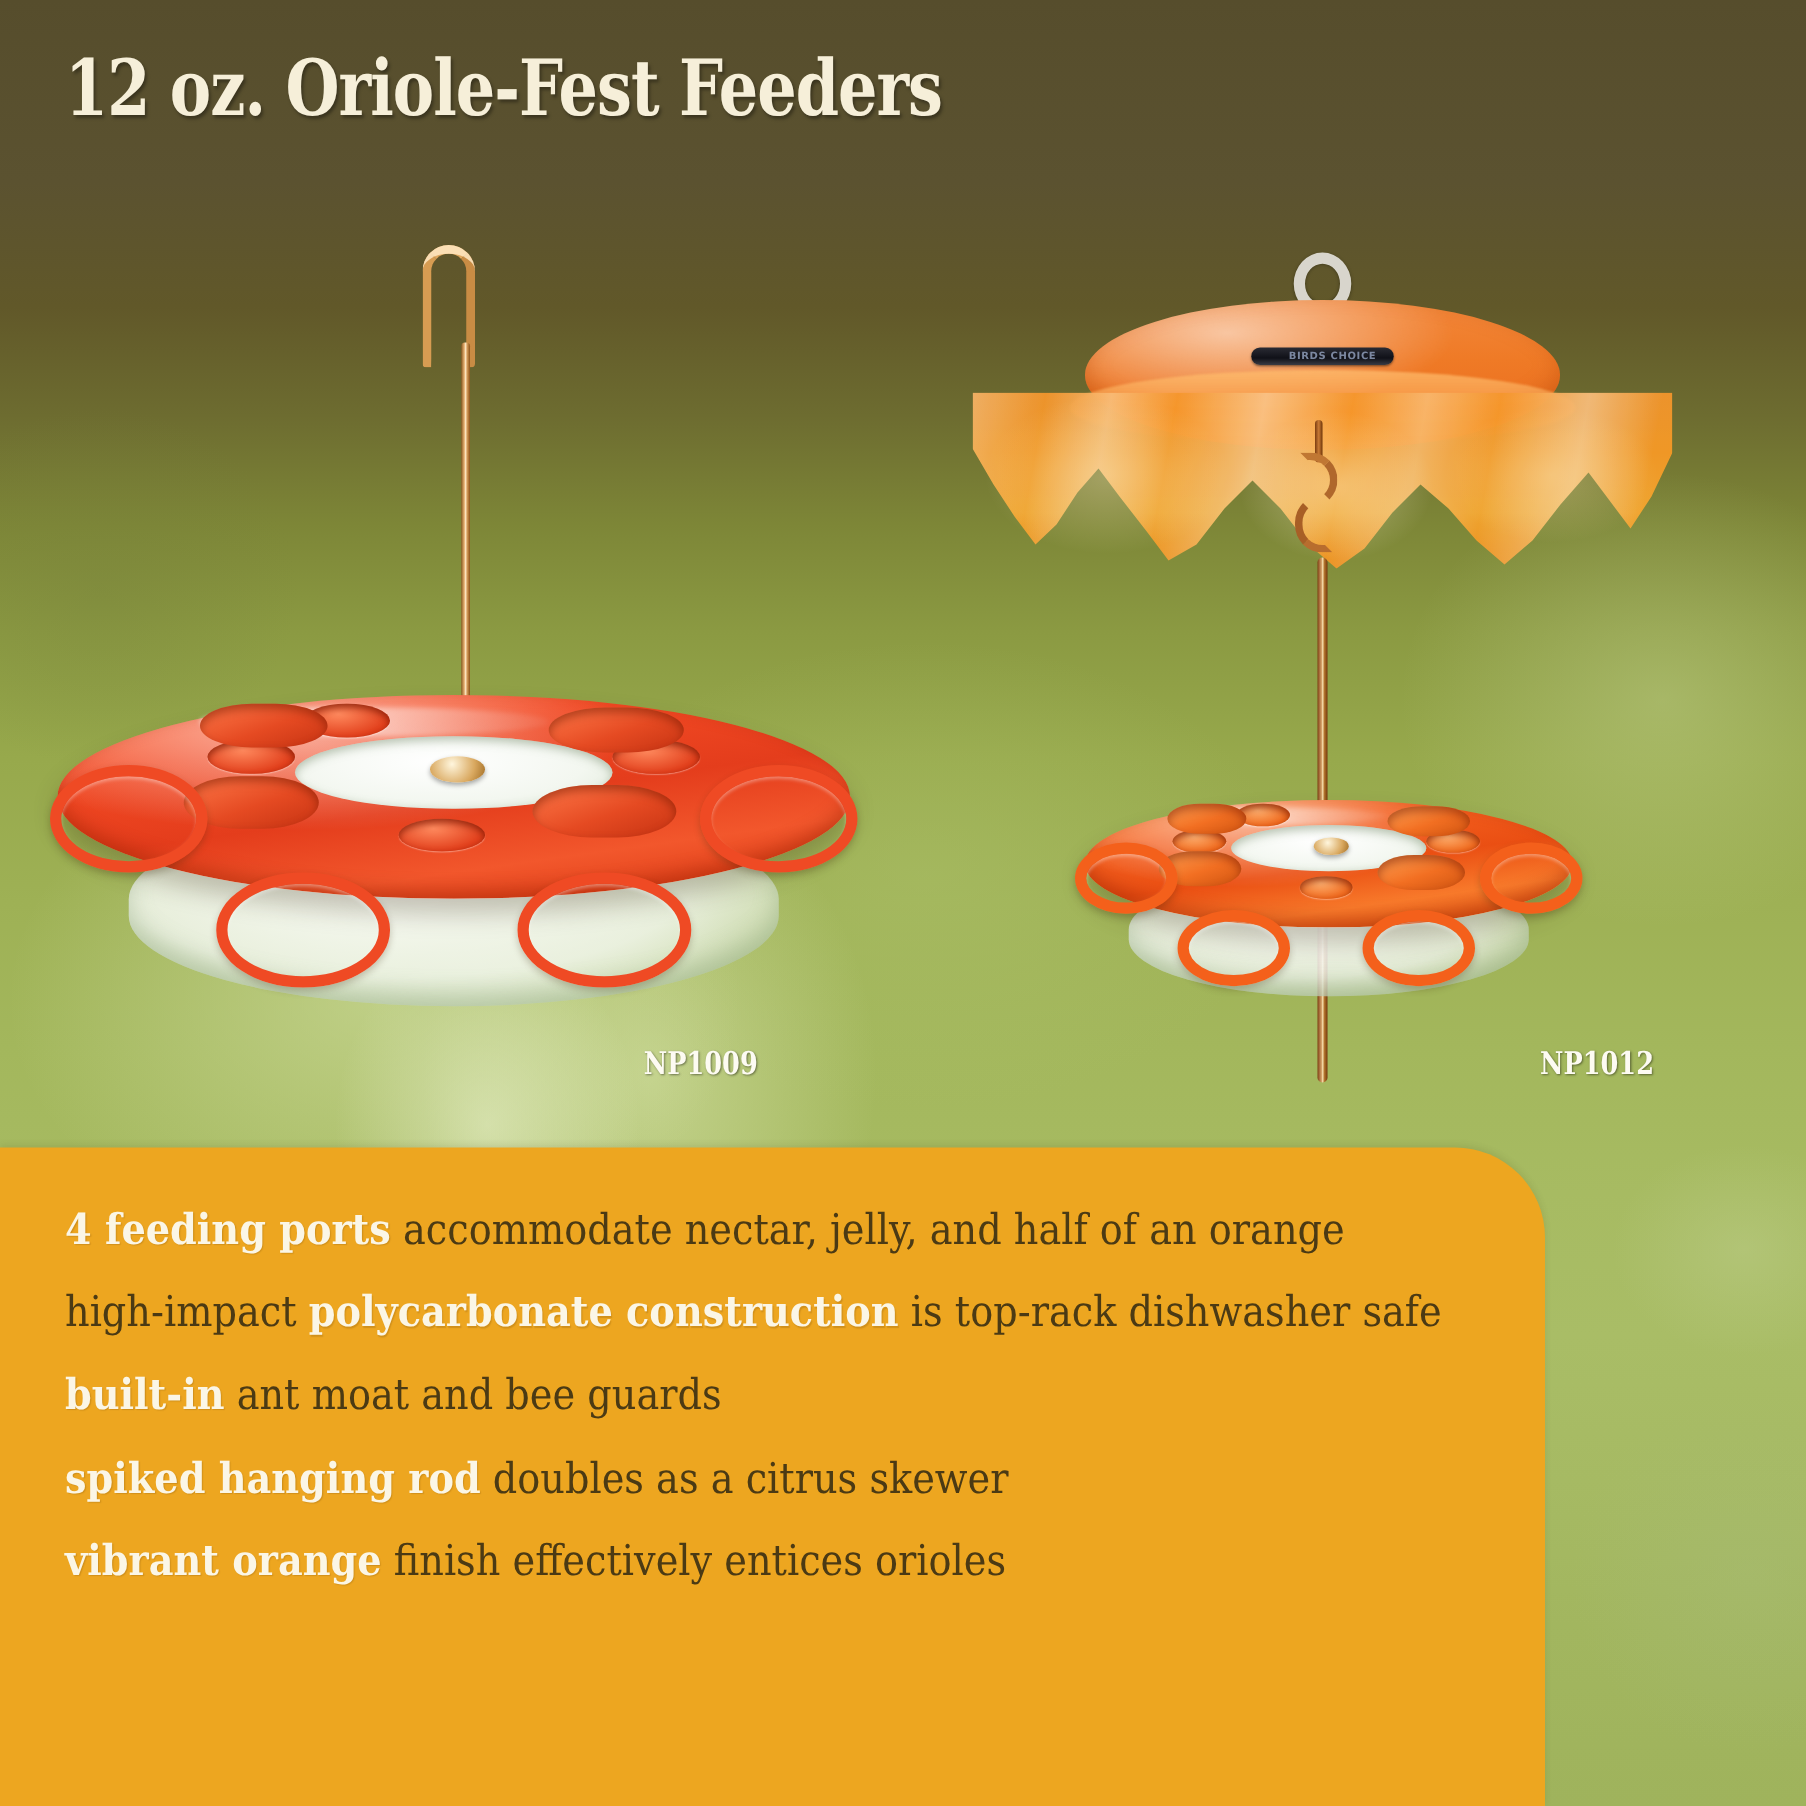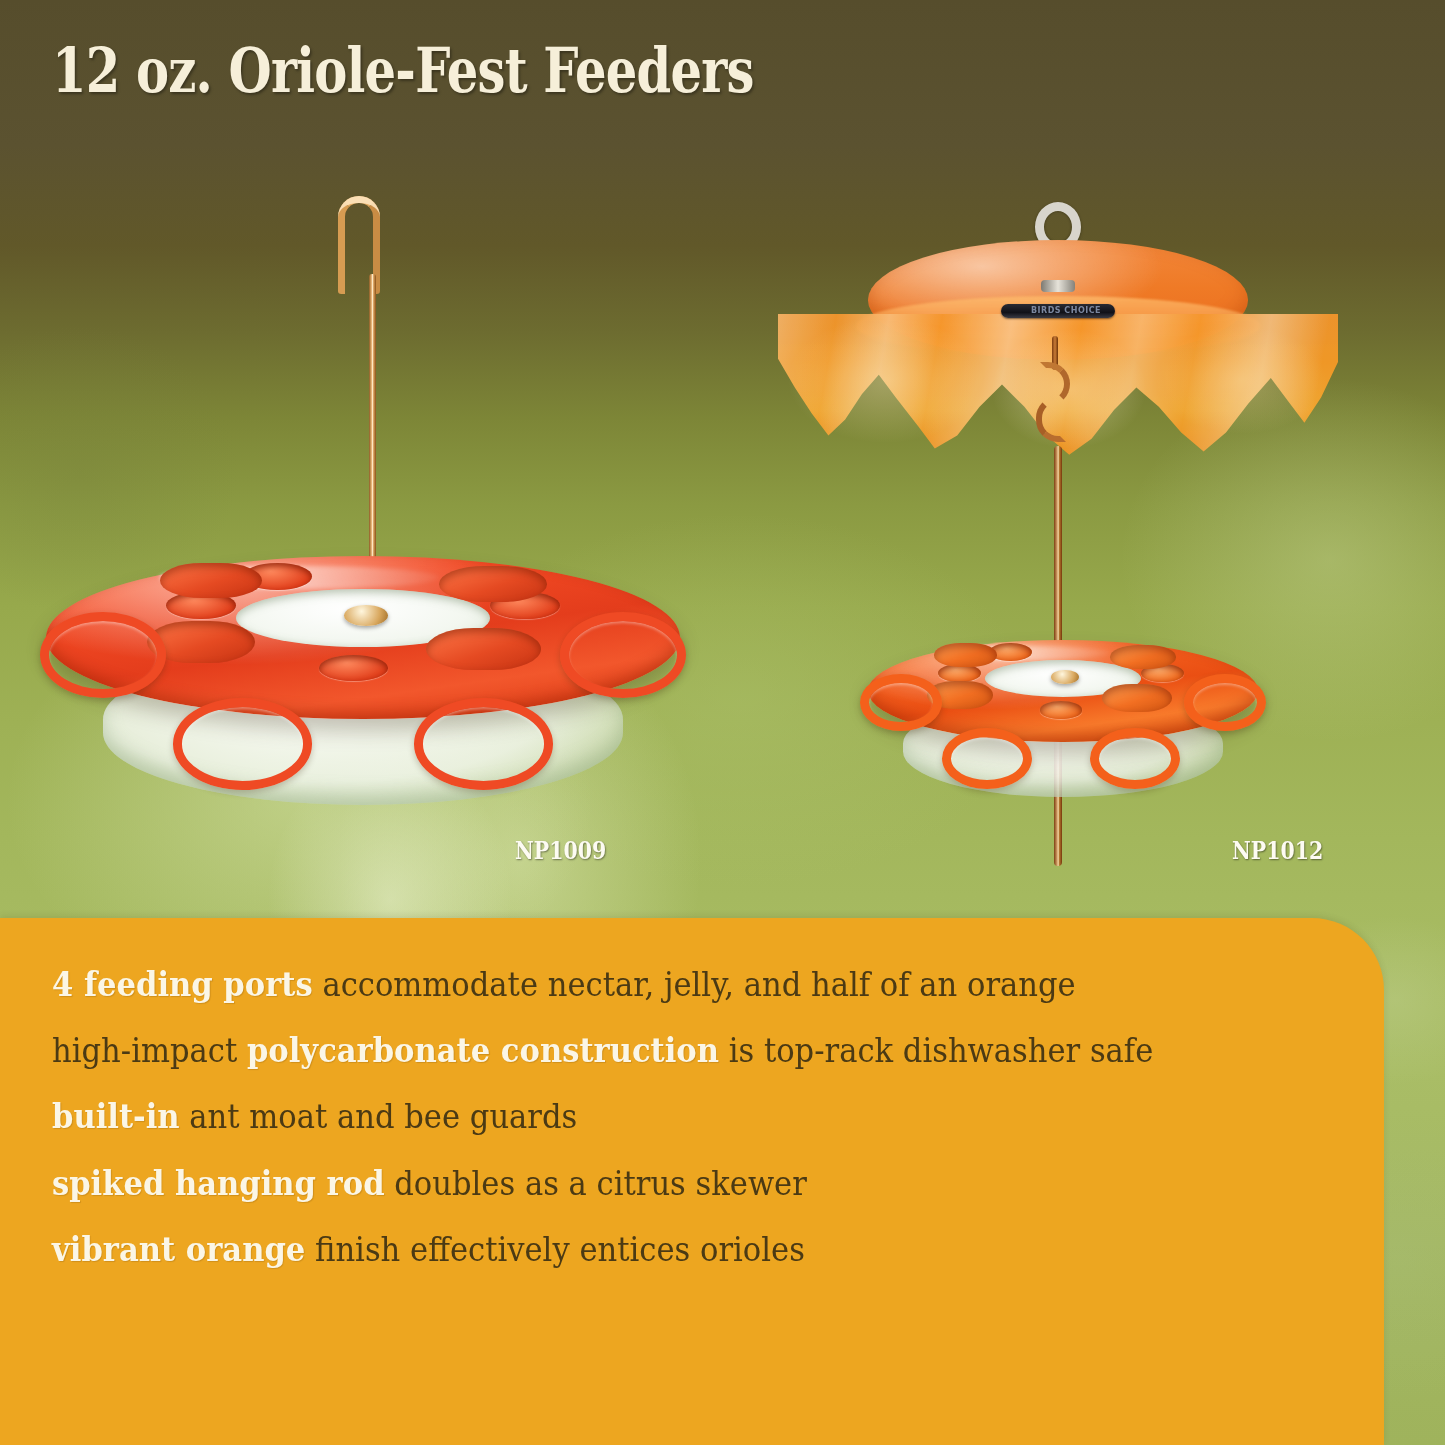--- a/index.html
+++ b/index.html
@@ -199,21 +199,21 @@
     position:absolute; left:calc(50% - 9px); top:50px; width:18px; height:46px;
     background:linear-gradient(90deg,#8a8880,#e8e5dc 45%,#fbfaf5 55%,#a9a69c);
     border-radius:3px;
   }
   .eye-collar {
     position:absolute; left:calc(50% - 17px); top:84px; width:34px; height:12px;
     background:linear-gradient(90deg,#7d7a72,#e6e3da 50%,#85827a);
     border-radius:4px;
   }
   .brand-plate {
-    position:absolute; left:calc(50% - 57px); top:108px; width:114px; height:14px;
+    position:absolute; left:calc(50% - 57px); top:82px; width:114px; height:14px;
     border-radius:7px;
     background:linear-gradient(180deg,#2a2b33,#101118 60%,#3a3b44);
     box-shadow:0 1px 2px rgba(0,0,0,0.5);
     overflow:hidden;
     padding-left:16px;
   }
   .brand-plate span{
     display:block; text-align:center; color:#8e9cb8; font-size:8px;
     font-family:"DejaVu Sans", sans-serif; font-weight:bold; line-height:14px;
     letter-spacing:0.5px; opacity:0.85;
@@ -269,21 +269,21 @@
   }
   
   .dome-rod {
     position:absolute; left:calc(50% - 4px); top:250px; width:8px; height:420px;
     background:linear-gradient(90deg,#7d3f12,#d4a068 40%,#f6dfae 52%,#b4762f 68%,#76370c);
     border-radius:4px;
   }
 
   
   #features-panel {
-    position:absolute; left:0; top:918px; width:1384px; height:527px;
+    position:absolute; left:0; top:918px; width:1236px; height:527px;
     background:#eda620;
     border-top-right-radius:72px;
     box-shadow:0 -2px 6px rgba(60,60,20,0.12);
   }
   #features-list {
     position:absolute; left:52px; top:44px; width:1110px;
   }
   .feature {
     font-family:"DejaVu Serif", serif;
     font-size:34px;

